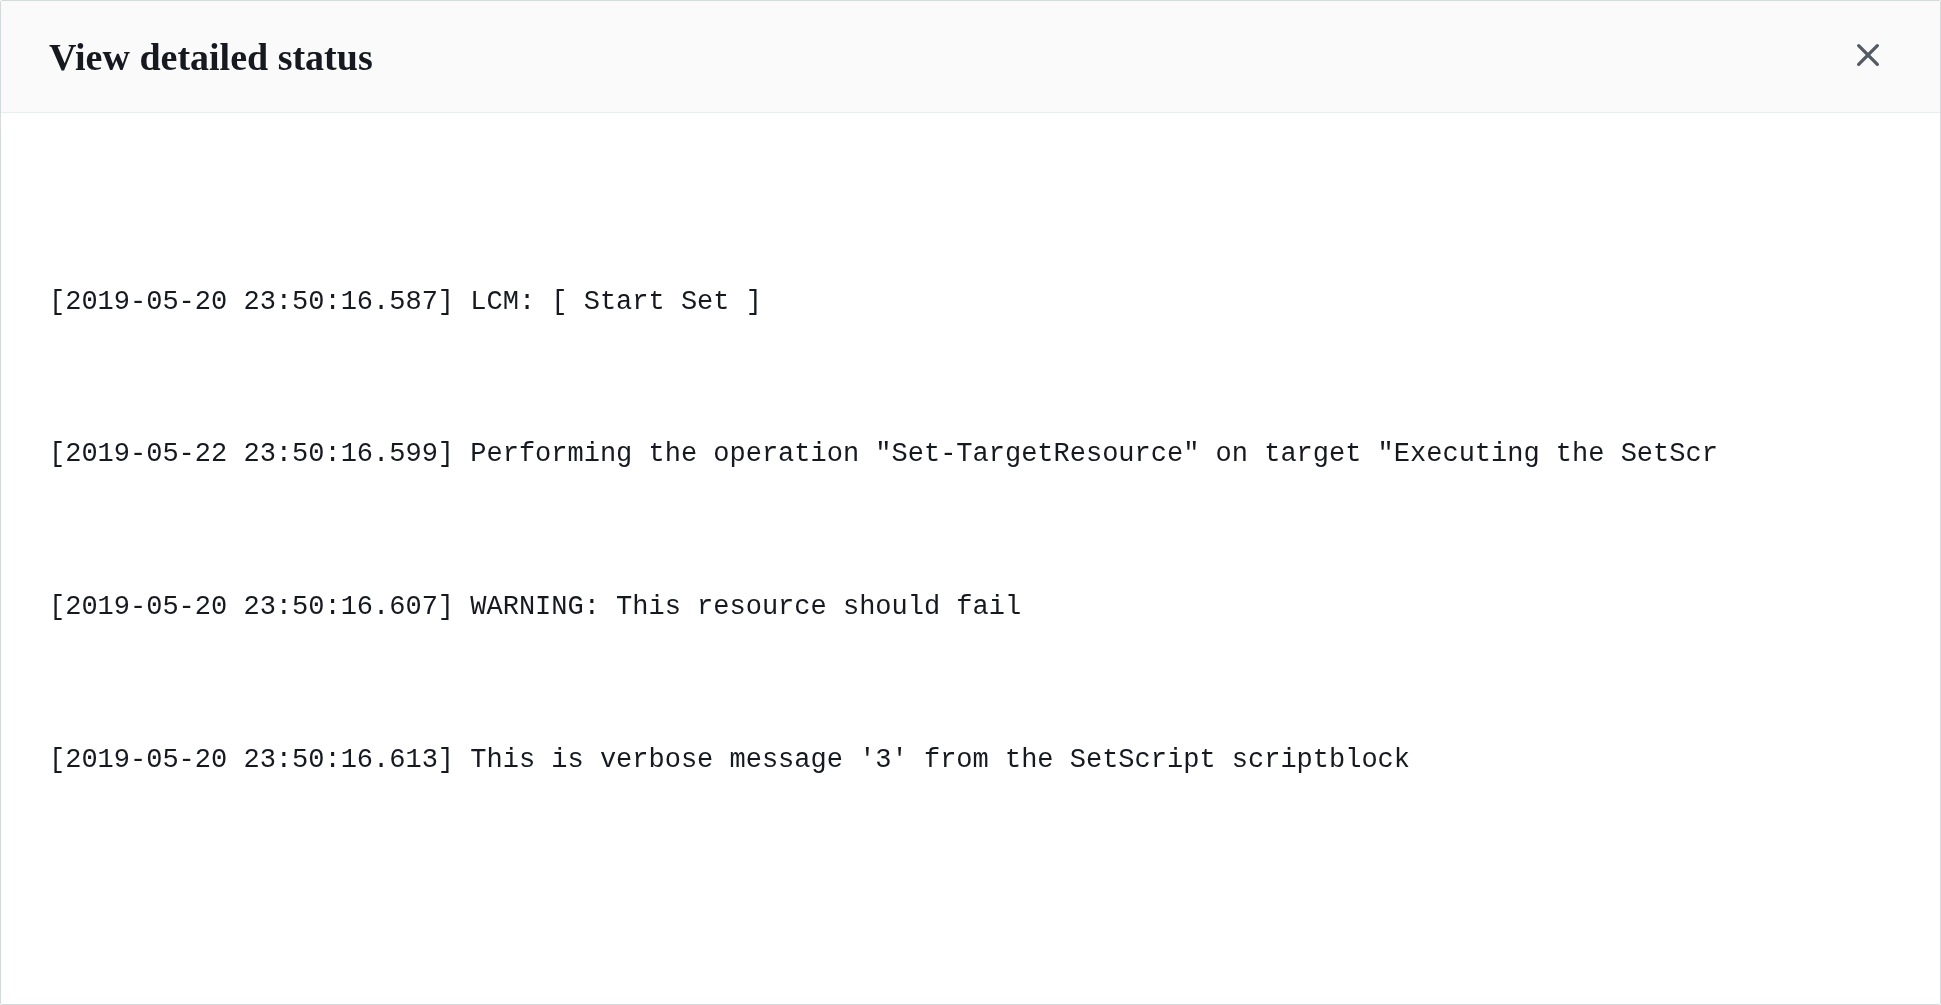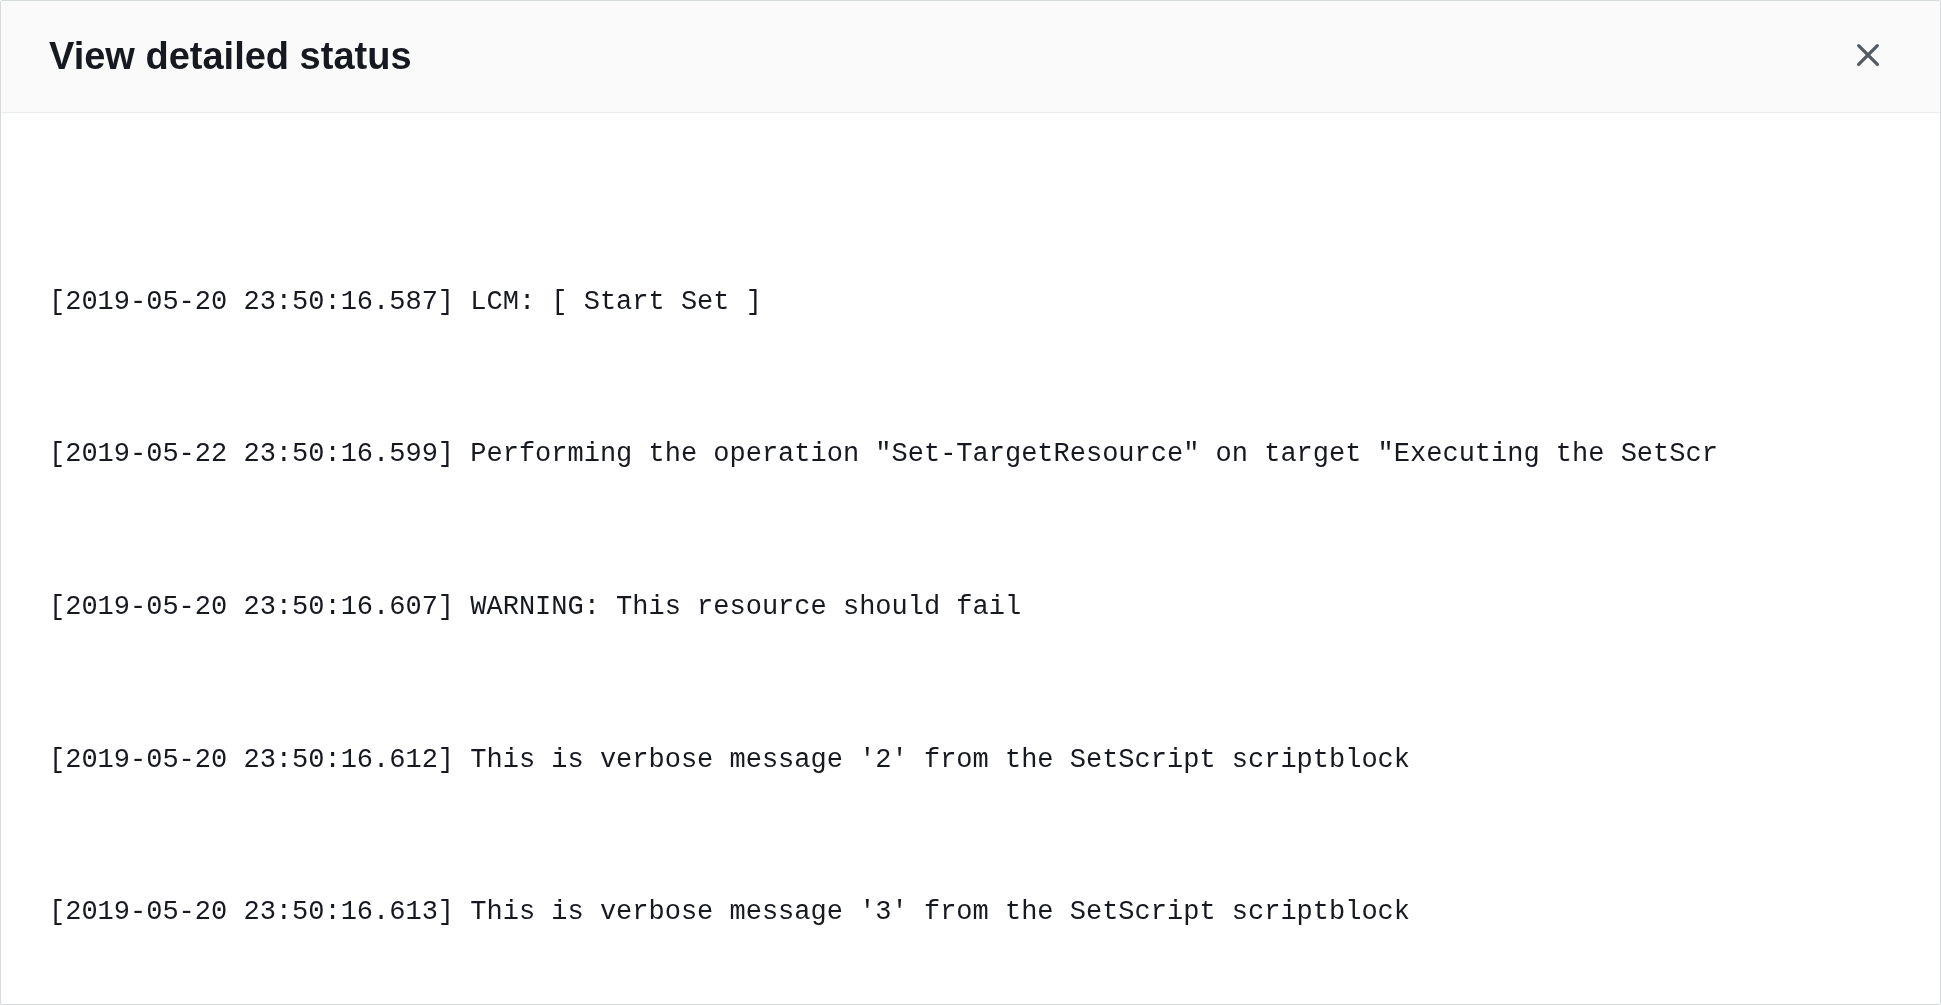--- a/index.html
+++ b/index.html
@@ -21,20 +21,21 @@
       border: 1px solid #d5dbdb;
       border-radius: 2px;
     }
     .modal-header {
       display: flex;
       justify-content: space-between;
       align-items: center;
       padding: 30px 48px;
       border-bottom: 1px solid #eaeded;
       background: #fafafa;
+      font-family: Liberation Serif, serif;
     }
     .modal-title {
       font-size: 38px;
       font-weight: 700;
       color: #16191f;
     }
     .close-btn {
       background: none;
       border: none;
       cursor: pointer;
@@ -77,21 +78,20 @@
           <line x1="19" y1="5" x2="5" y2="19"></line>
         </svg>
       </span>
     </button>
   </div>
   <div class="modal-body">
     <div class="log-output">
       <span class="log-line">[2019-05-20 23:50:16.587] LCM: [ Start Set ]</span>
       <span class="log-line">[2019-05-22 23:50:16.599] Performing the operation "Set-TargetResource" on target "Executing the SetScr</span>
       <span class="log-line">[2019-05-20 23:50:16.607] WARNING: This resource should fail</span>
-      <span class="log-line">[2019-05-20 23:50:16.612] This is verbose message '2' from the SetScript scriptblock</span>
       <span class="log-line">[2019-05-20 23:50:16.613] This is verbose message '3' from the SetScript scriptblock</span>
       
       
       
       
       
       
       
       
       

